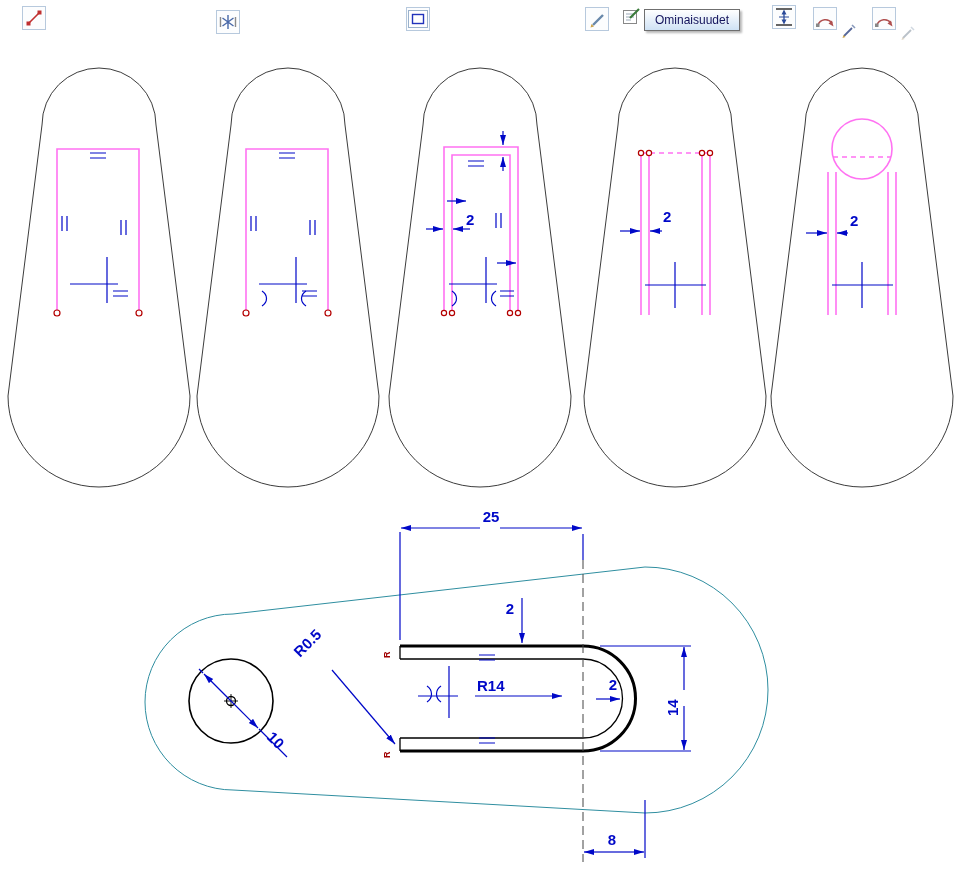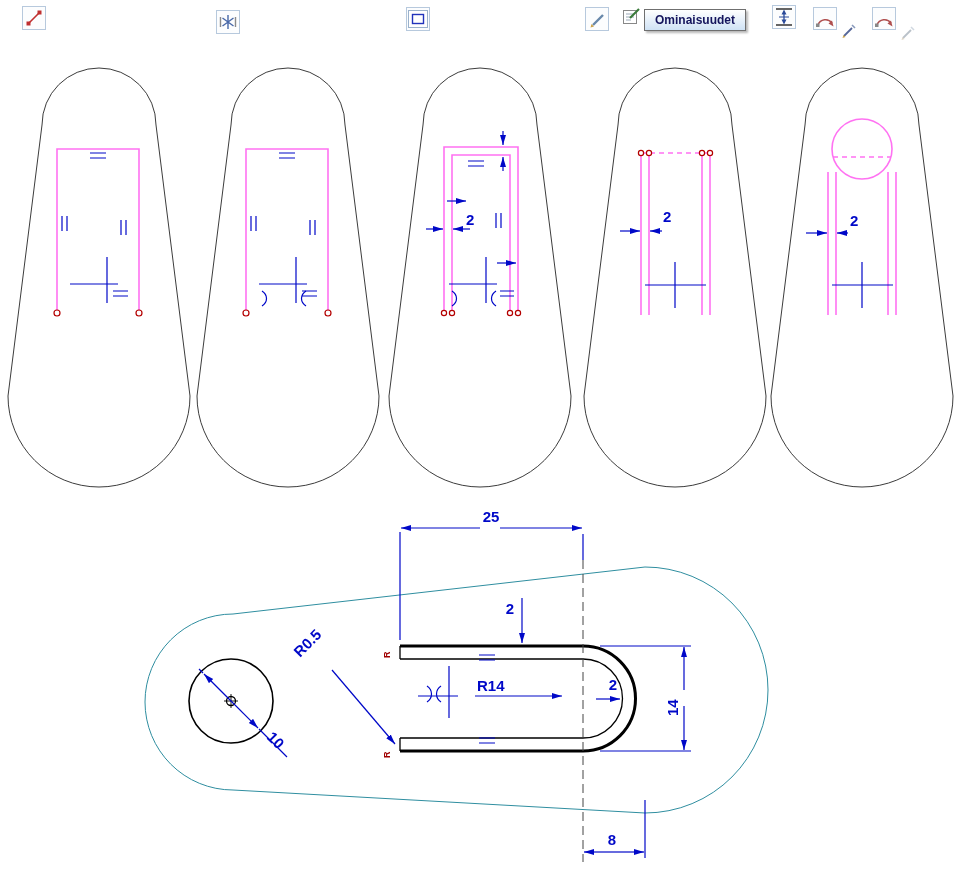--- a/index.html
+++ b/index.html
@@ -12,21 +12,20 @@
     border:1px solid #b7c9dd; background:#fcfdfe;
     display:flex; align-items:center; justify-content:center;
   }
   .tb.noborder { border:none; background:transparent; }
   .tooltip {
     position:absolute; left:644px; top:9px; height:22px; box-sizing:border-box;
     padding:3px 10px 0; border:1px solid #6f6f6f;
     background:linear-gradient(#ffffff,#cfe2f5);
     font-size:12px; color:#14145c; white-space:nowrap;
     box-shadow:2px 2px 2px rgba(0,0,0,0.28);
-    font-weight:bold;
   }
   svg#cad { position:absolute; left:0; top:0; }
   .pk  { stroke:#ff72f2; stroke-width:1.6; fill:none; }
   .pkd { stroke:#ff72f2; stroke-width:1.4; fill:none; stroke-dasharray:5 4; }
   .bl  { stroke:#0008c8; stroke-width:1.2; fill:none; }
   .outl{ stroke:#3c3c3c; stroke-width:1; fill:none; }
   .teal{ stroke:#2f8ea0; stroke-width:1; fill:none; }
   .blk3{ stroke:#000000; stroke-width:3; fill:none; }
   .blk1{ stroke:#000000; stroke-width:1.3; fill:none; }
   .redp{ stroke:#b40000; stroke-width:1.2; fill:#ffffff; }

